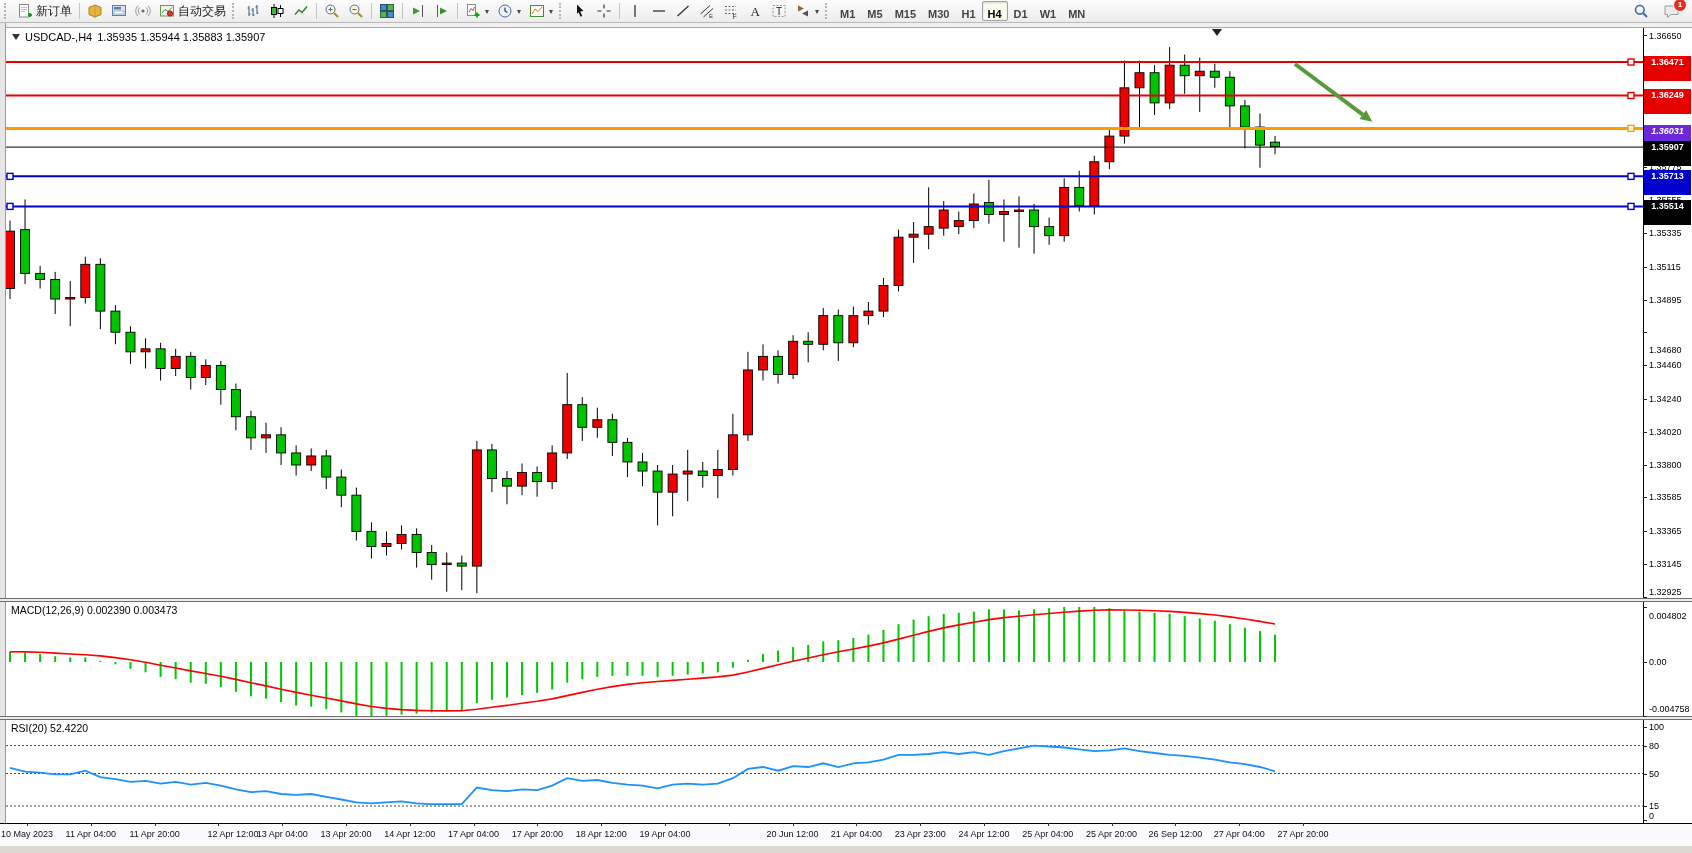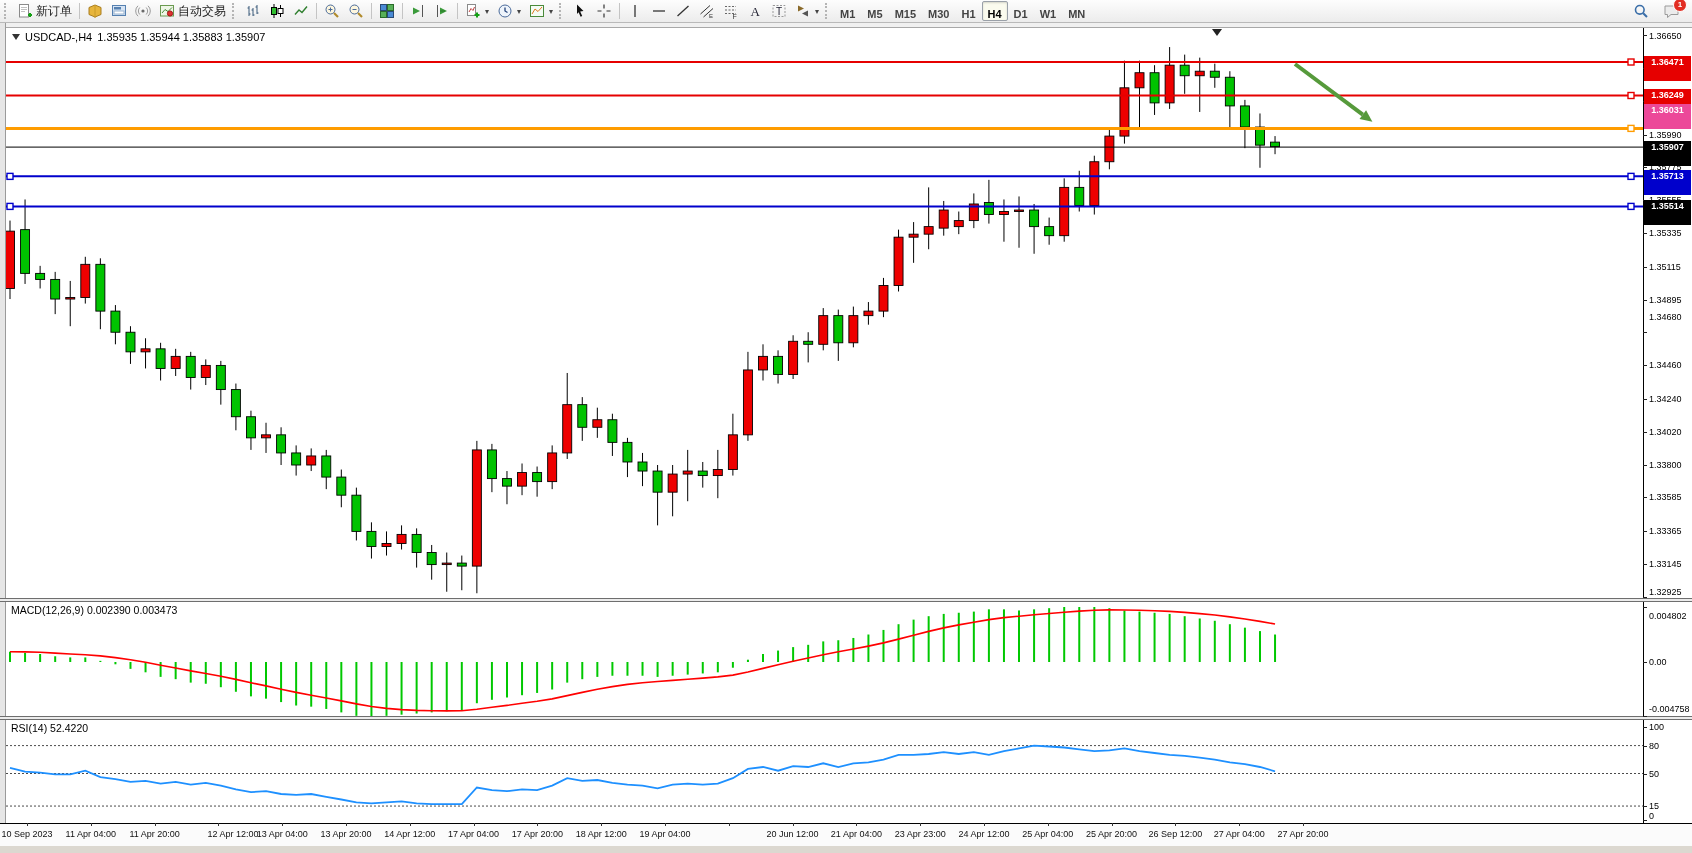--- a/index.html
+++ b/index.html
@@ -647,21 +647,21 @@
     <span id="title-collapse"></span>
     <span>USDCAD-,H4</span>
     <span>1.35935 1.35944 1.35883 1.35907</span>
   </div>
   <div class="abs" id="shift-marker"></div>
 
   <div class="abs ind-label" id="macd-label">
     <span>MACD(12,26,9)</span> <span>0.002390 0.003473</span>
   </div>
   <div class="abs ind-label" id="rsi-label">
-    <span>RSI(14)</span> <span>52.4220</span>
+    <span>RSI(20)</span> <span>52.4220</span>
   </div>
 
   <div class="abs splitter" id="splitter1"></div>
   <div class="abs splitter" id="splitter2"></div>
   <div class="abs" id="time-axis"></div>
   <div class="abs" id="bottom-strip"></div>
 
   <div id="overlay"></div>
 <div class="tick-dash" style="top: 35px;"></div>
     <div class="tick-label" style="top: 30px;">1.36650</div>
@@ -675,21 +675,21 @@
     <div class="tick-label" style="top: 161.02px;">1.35775</div>
     <div class="tick-dash" style="top: 200.214px;"></div>
     <div class="tick-label" style="top: 194.214px;">1.35555</div>
     <div class="tick-dash" style="top: 233.407px;"></div>
     <div class="tick-label" style="top: 227.407px;">1.35335</div>
     <div class="tick-dash" style="top: 266.601px;"></div>
     <div class="tick-label" style="top: 260.601px;">1.35115</div>
     <div class="tick-dash" style="top: 299.794px;"></div>
     <div class="tick-label" style="top: 293.794px;">1.34895</div>
     <div class="tick-dash" style="top: 332.234px;"></div>
-    <div class="tick-label" style="top: 311px;">1.34680</div>
+    <div class="tick-label" style="top: 344px;">1.34680</div>
     <div class="tick-dash" style="top: 365.427px;"></div>
     <div class="tick-label" style="top: 359.427px;">1.34460</div>
     <div class="tick-dash" style="top: 398.621px;"></div>
     <div class="tick-label" style="top: 392.621px;">1.34240</div>
     <div class="tick-dash" style="top: 431.814px;"></div>
     <div class="tick-label" style="top: 425.814px;">1.34020</div>
     <div class="tick-dash" style="top: 465.008px;"></div>
     <div class="tick-label" style="top: 459.008px;">1.33800</div>
     <div class="tick-dash" style="top: 497.447px;"></div>
     <div class="tick-label" style="top: 491.447px;">1.33585</div>
@@ -710,26 +710,26 @@
     <div class="tick-dash" style="top: 745.6px;"></div>
     <div class="tick-label" style="top: 739.6px;">80</div>
     <div class="tick-dash" style="top: 773.5px;"></div>
     <div class="tick-label" style="top: 767.5px;">50</div>
     <div class="tick-dash" style="top: 806.05px;"></div>
     <div class="tick-label" style="top: 800.05px;">15</div>
     <div class="tick-dash" style="top: 820px;"></div>
     <div class="tick-label" style="top: 810px;">0</div>
     <div class="price-tag" style="top: 55.5075px; background: rgb(230, 0, 0);">1.36471</div>
     <div class="price-tag" style="top: 89.0029px; background: rgb(230, 0, 0);">1.36249</div>
-    <div class="price-tag" style="top: 104px; background: #ec4899;">1.36031</div>
+    <div class="price-tag" style="top: 125px; background: #6d28d9; font-style: italic;">1.36031</div>
     <div class="price-tag" style="top: 140.604px; background: rgb(0, 0, 0);">1.35907</div>
     <div class="price-tag" style="top: 169.875px; background: rgb(0, 0, 204);">1.35713</div>
     <div class="price-tag" style="top: 199.9px; background: #000000;">1.35514</div>
     <div class="date-tick" style="left: 27px;"></div>
-    <div class="date-label" style="left: 27px;">10 Sep 2023</div>
+    <div class="date-label" style="left: 27px;">10 May 2023</div>
     <div class="date-tick" style="left: 90.8px;"></div>
     <div class="date-label" style="left: 90.8px;">11 Apr 04:00</div>
     <div class="date-tick" style="left: 154.6px;"></div>
     <div class="date-label" style="left: 154.6px;">11 Apr 20:00</div>
     <div class="date-tick" style="left: 218.4px;"></div>
     <div class="date-label" style="left: 233px;">12 Apr 12:00</div>
     <div class="date-tick" style="left: 282.2px;"></div>
     <div class="date-label" style="left: 282.2px;">13 Apr 04:00</div>
     <div class="date-tick" style="left: 346px;"></div>
     <div class="date-label" style="left: 346px;">13 Apr 20:00</div>

